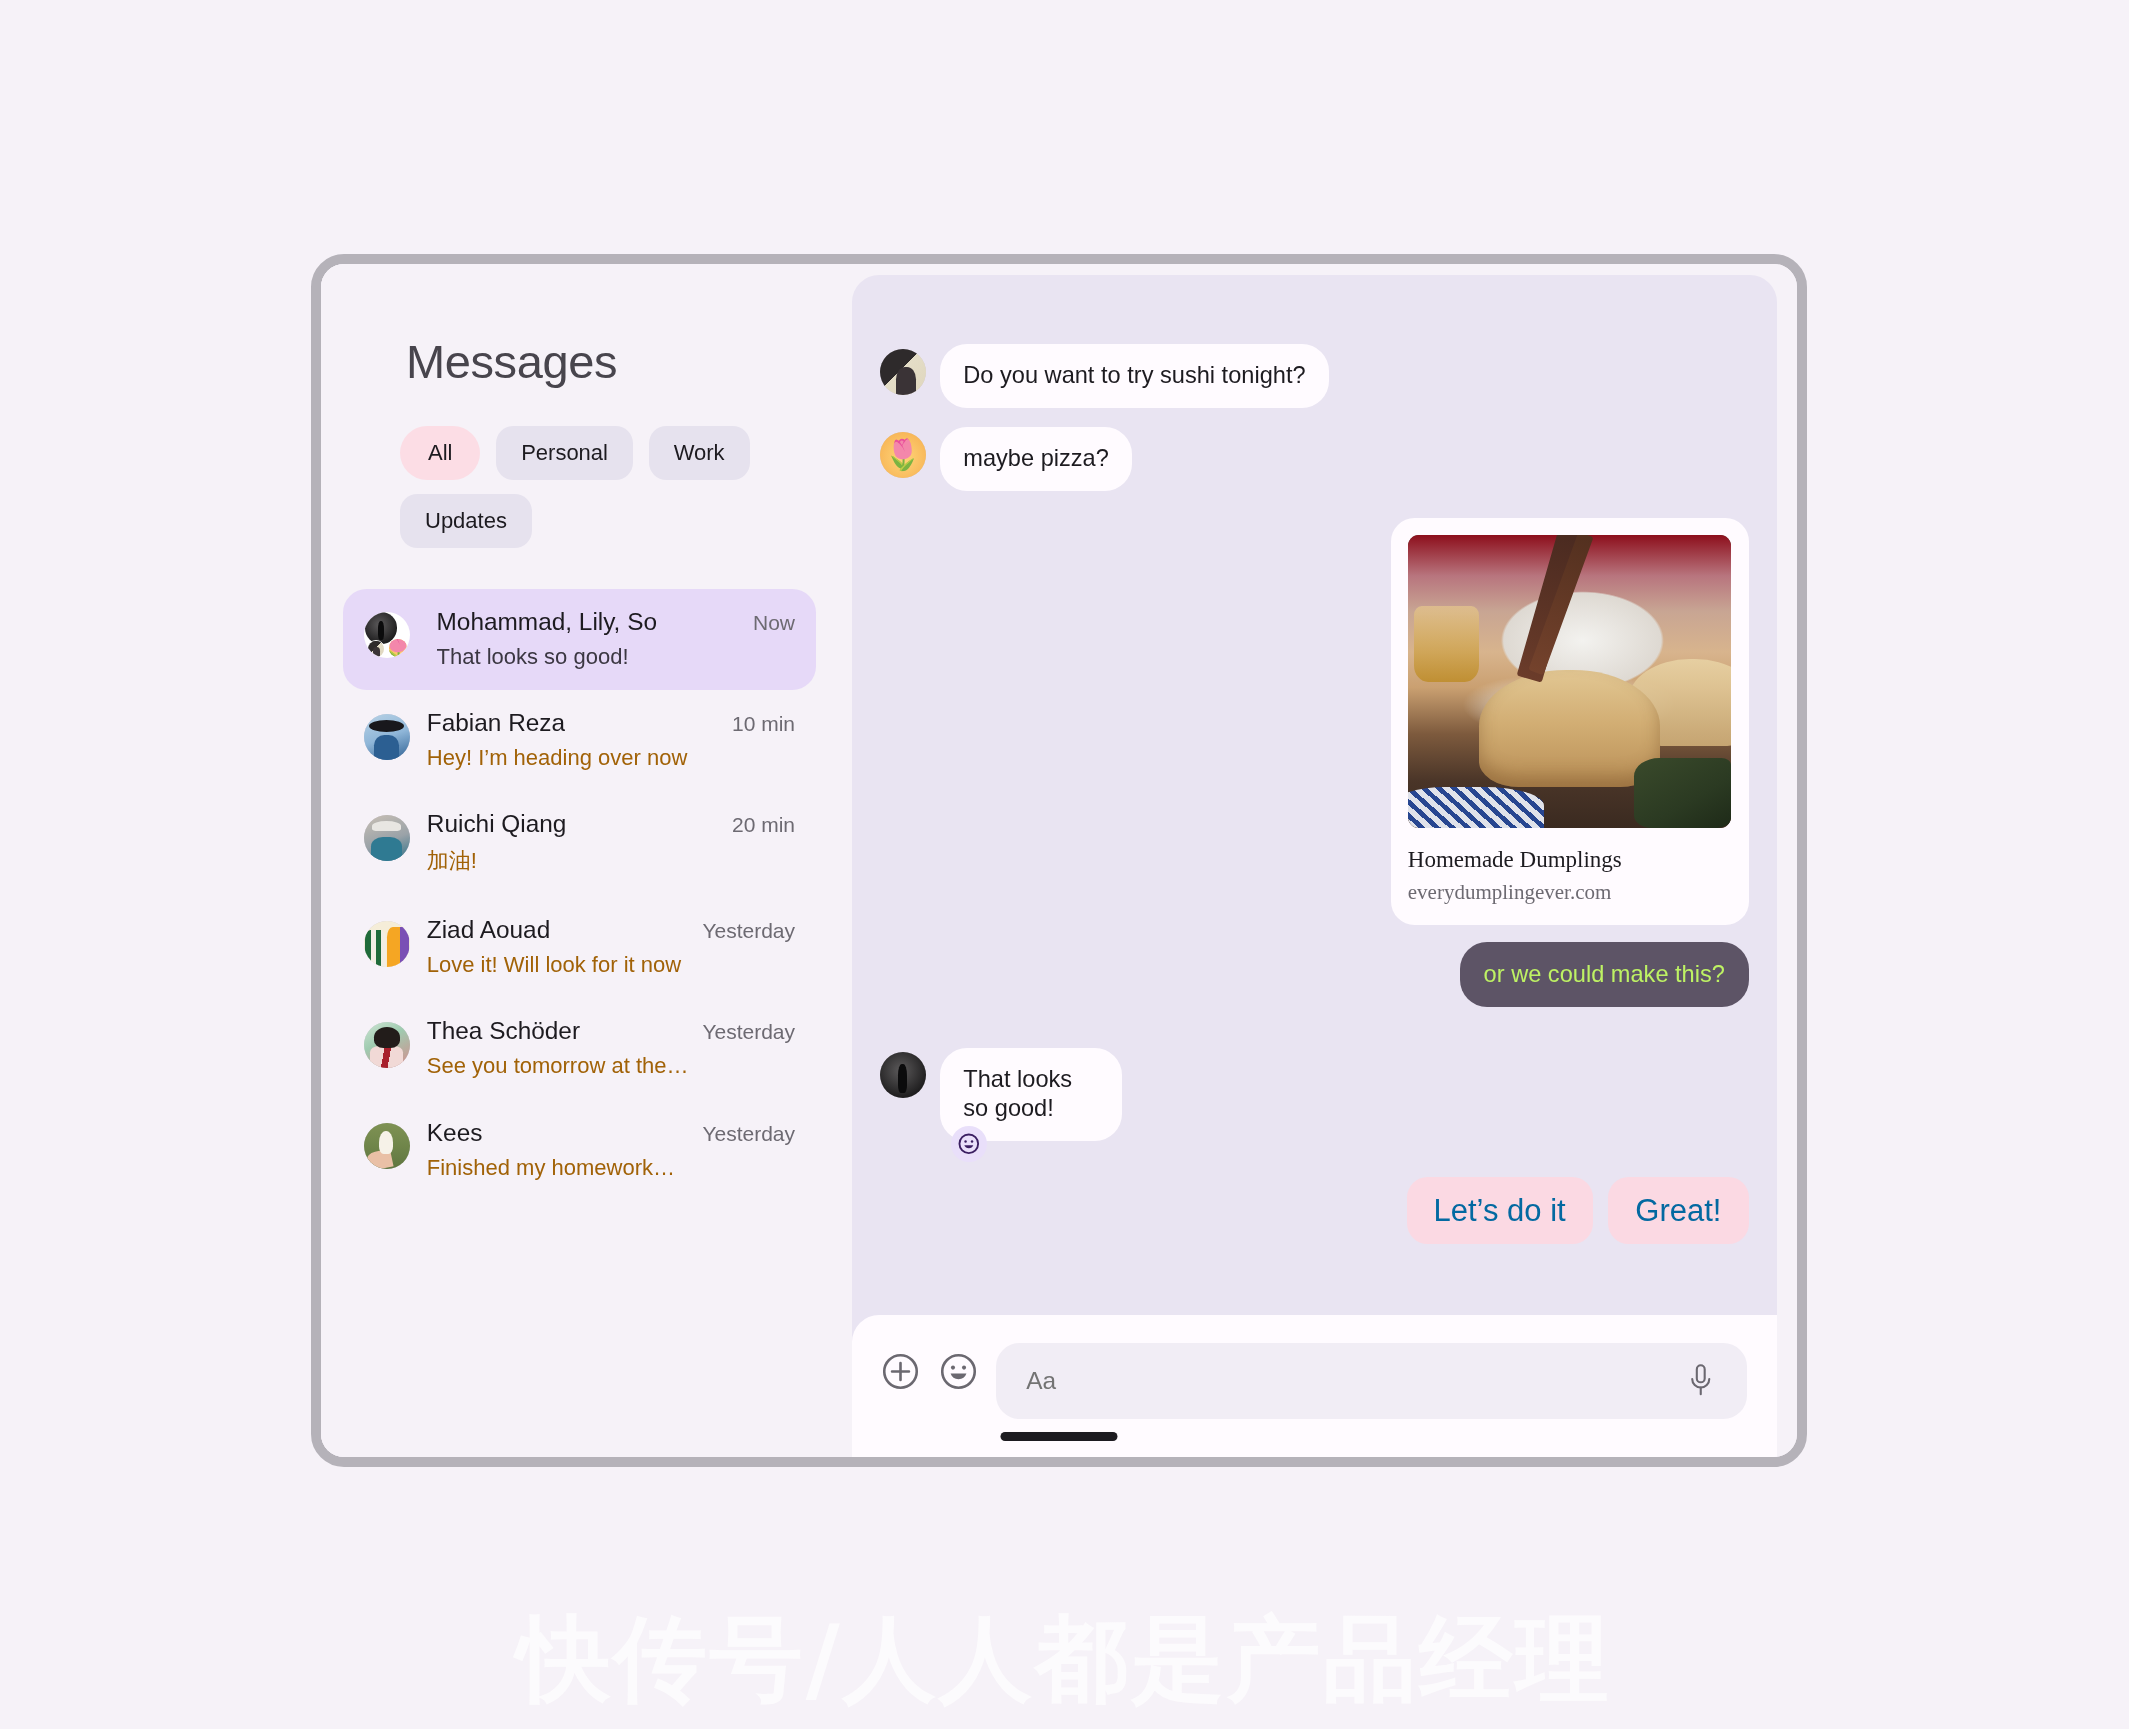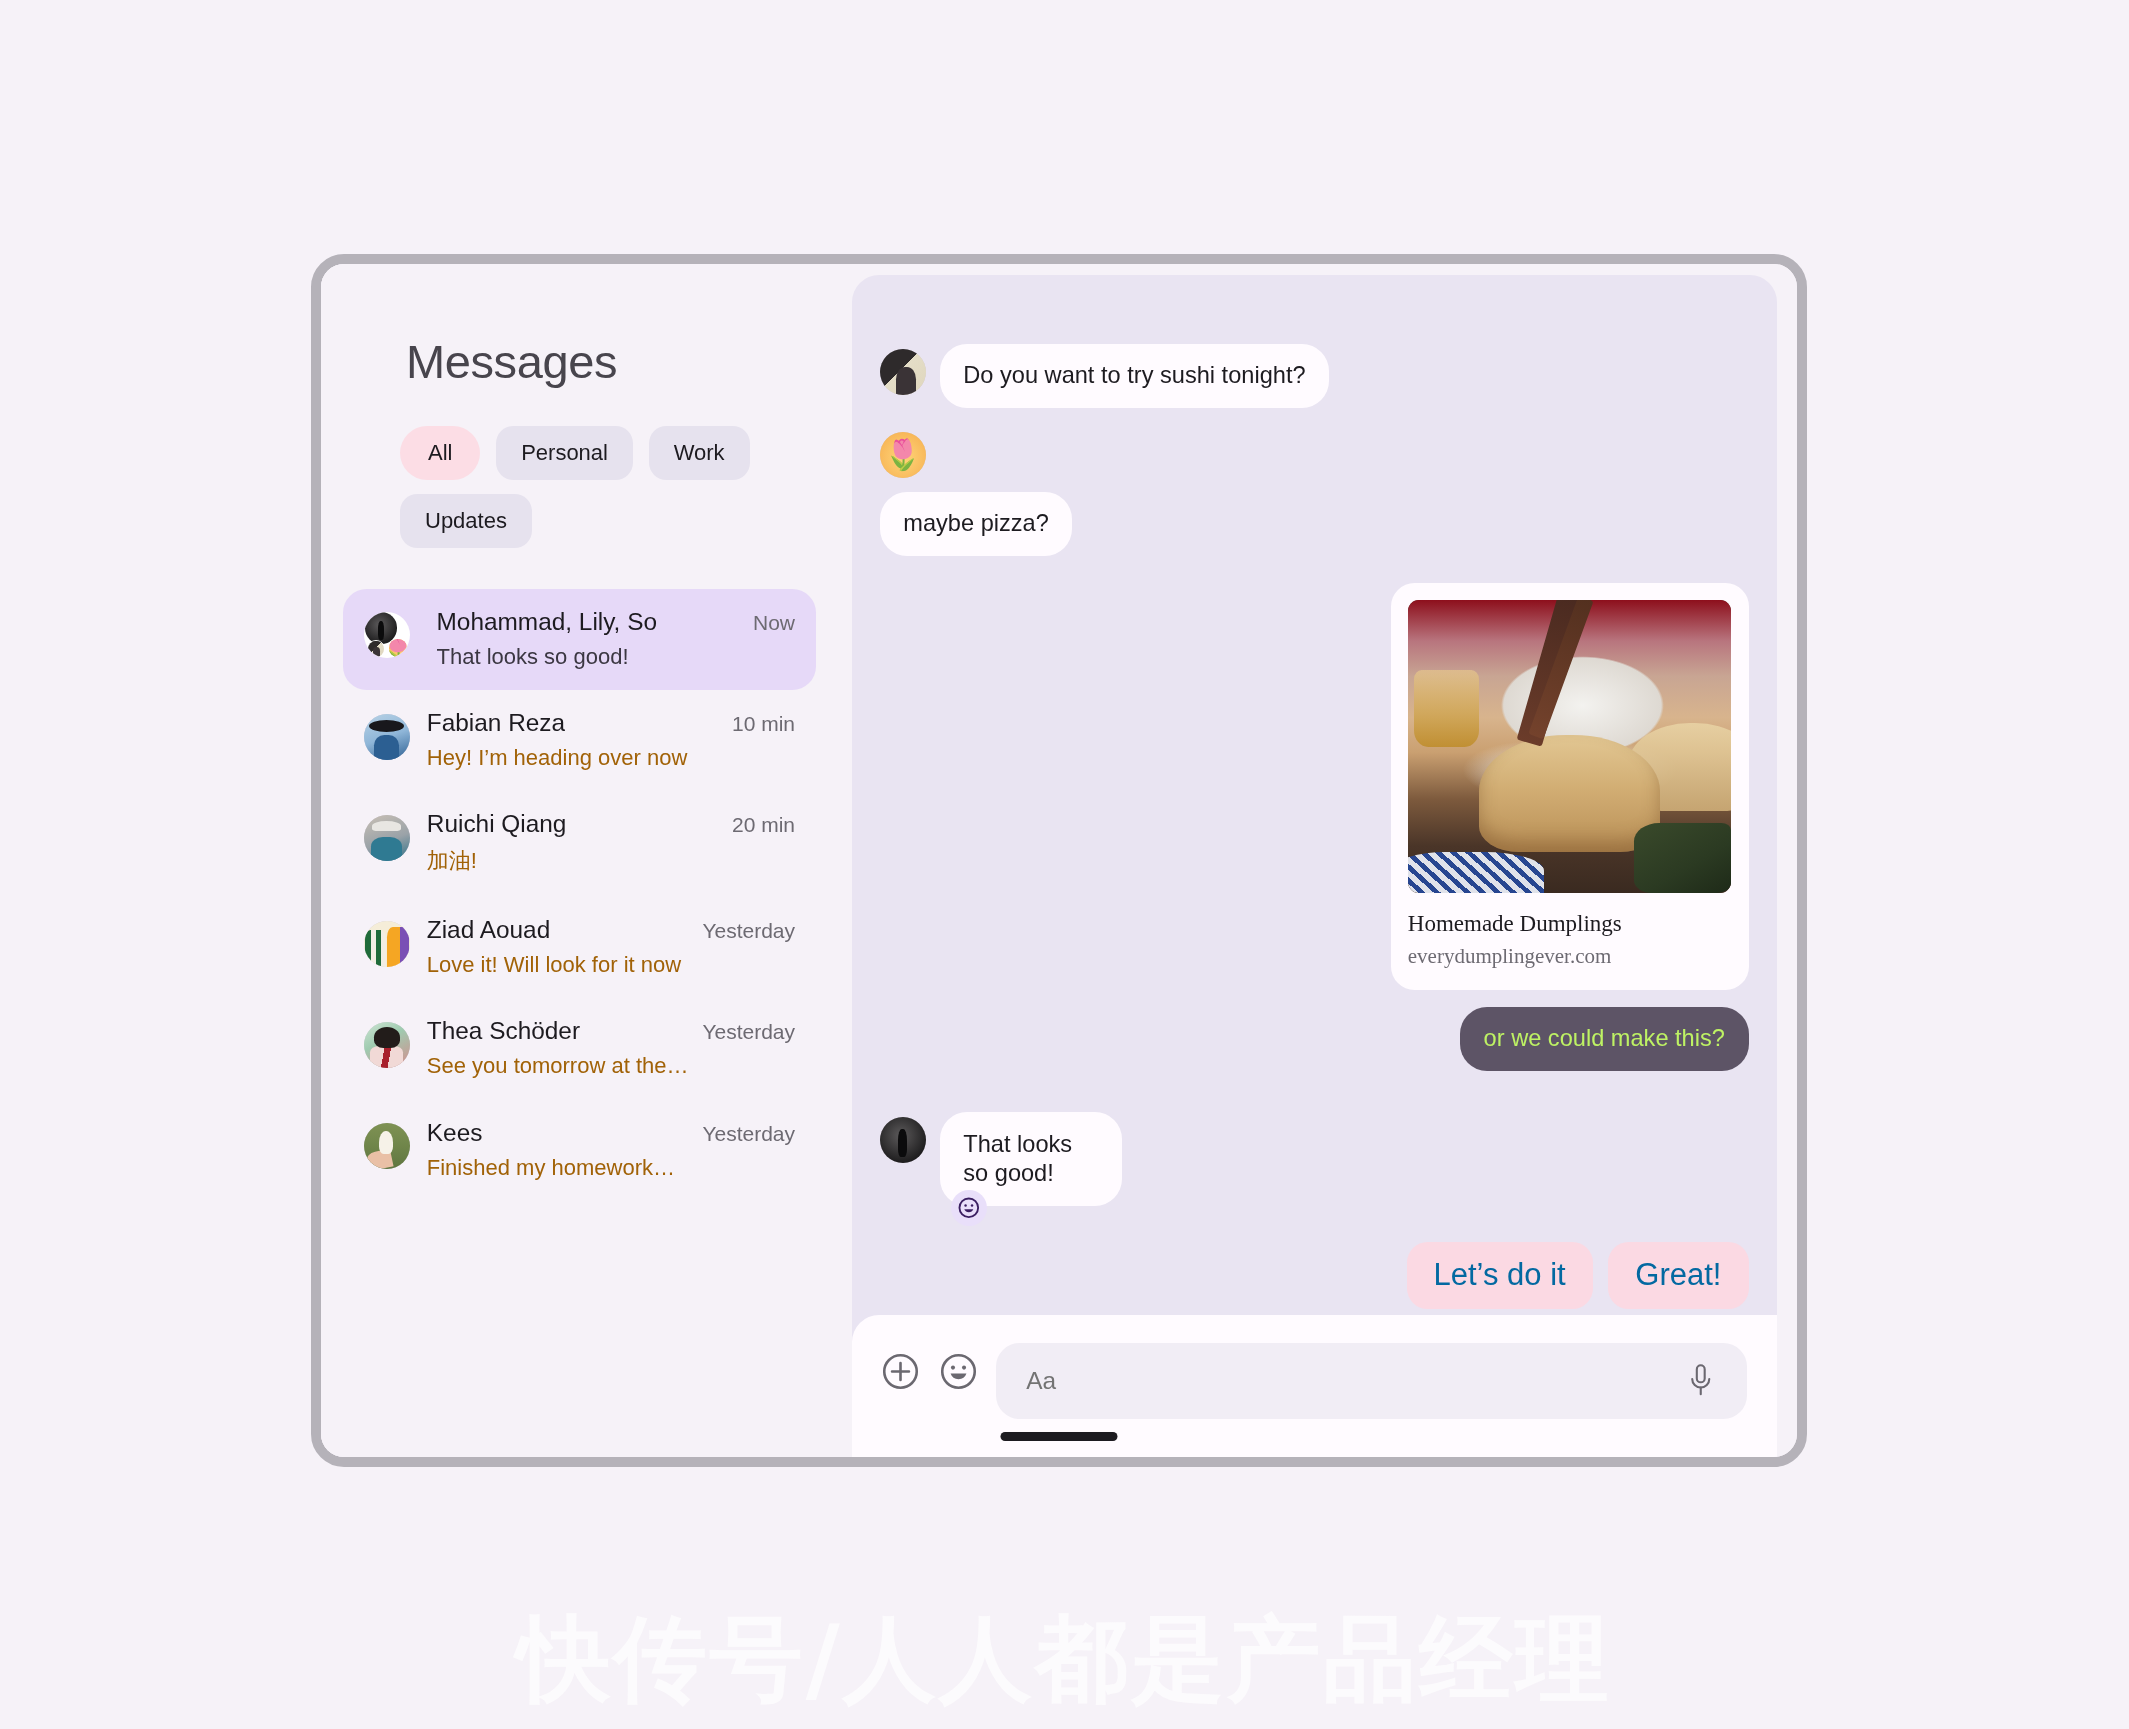--- a/index.html
+++ b/index.html
@@ -577,21 +577,21 @@
 
             <div class="messages">
 
               <div class="msg-row in">
                 <div class="msg-avatar">
                     <span class="av av-person1"></span>
                   </div>
                 <div class="bubble">Do you want to try sushi tonight?</div>
               </div>
 
-              <div class="msg-row in" style="margin-bottom:27px;flex-direction:column;">
+              <div class="msg-row in" style="margin-bottom:27px;">
                 <div class="msg-avatar">
                     <span class="av av-flower"></span>
                   </div>
                 <div class="bubble">maybe pizza?</div>
               </div>
 
               <div class="card-row">
                 <div class="link-card">
                   <div class="link-thumb">
                     <div class="dumpling-art">

